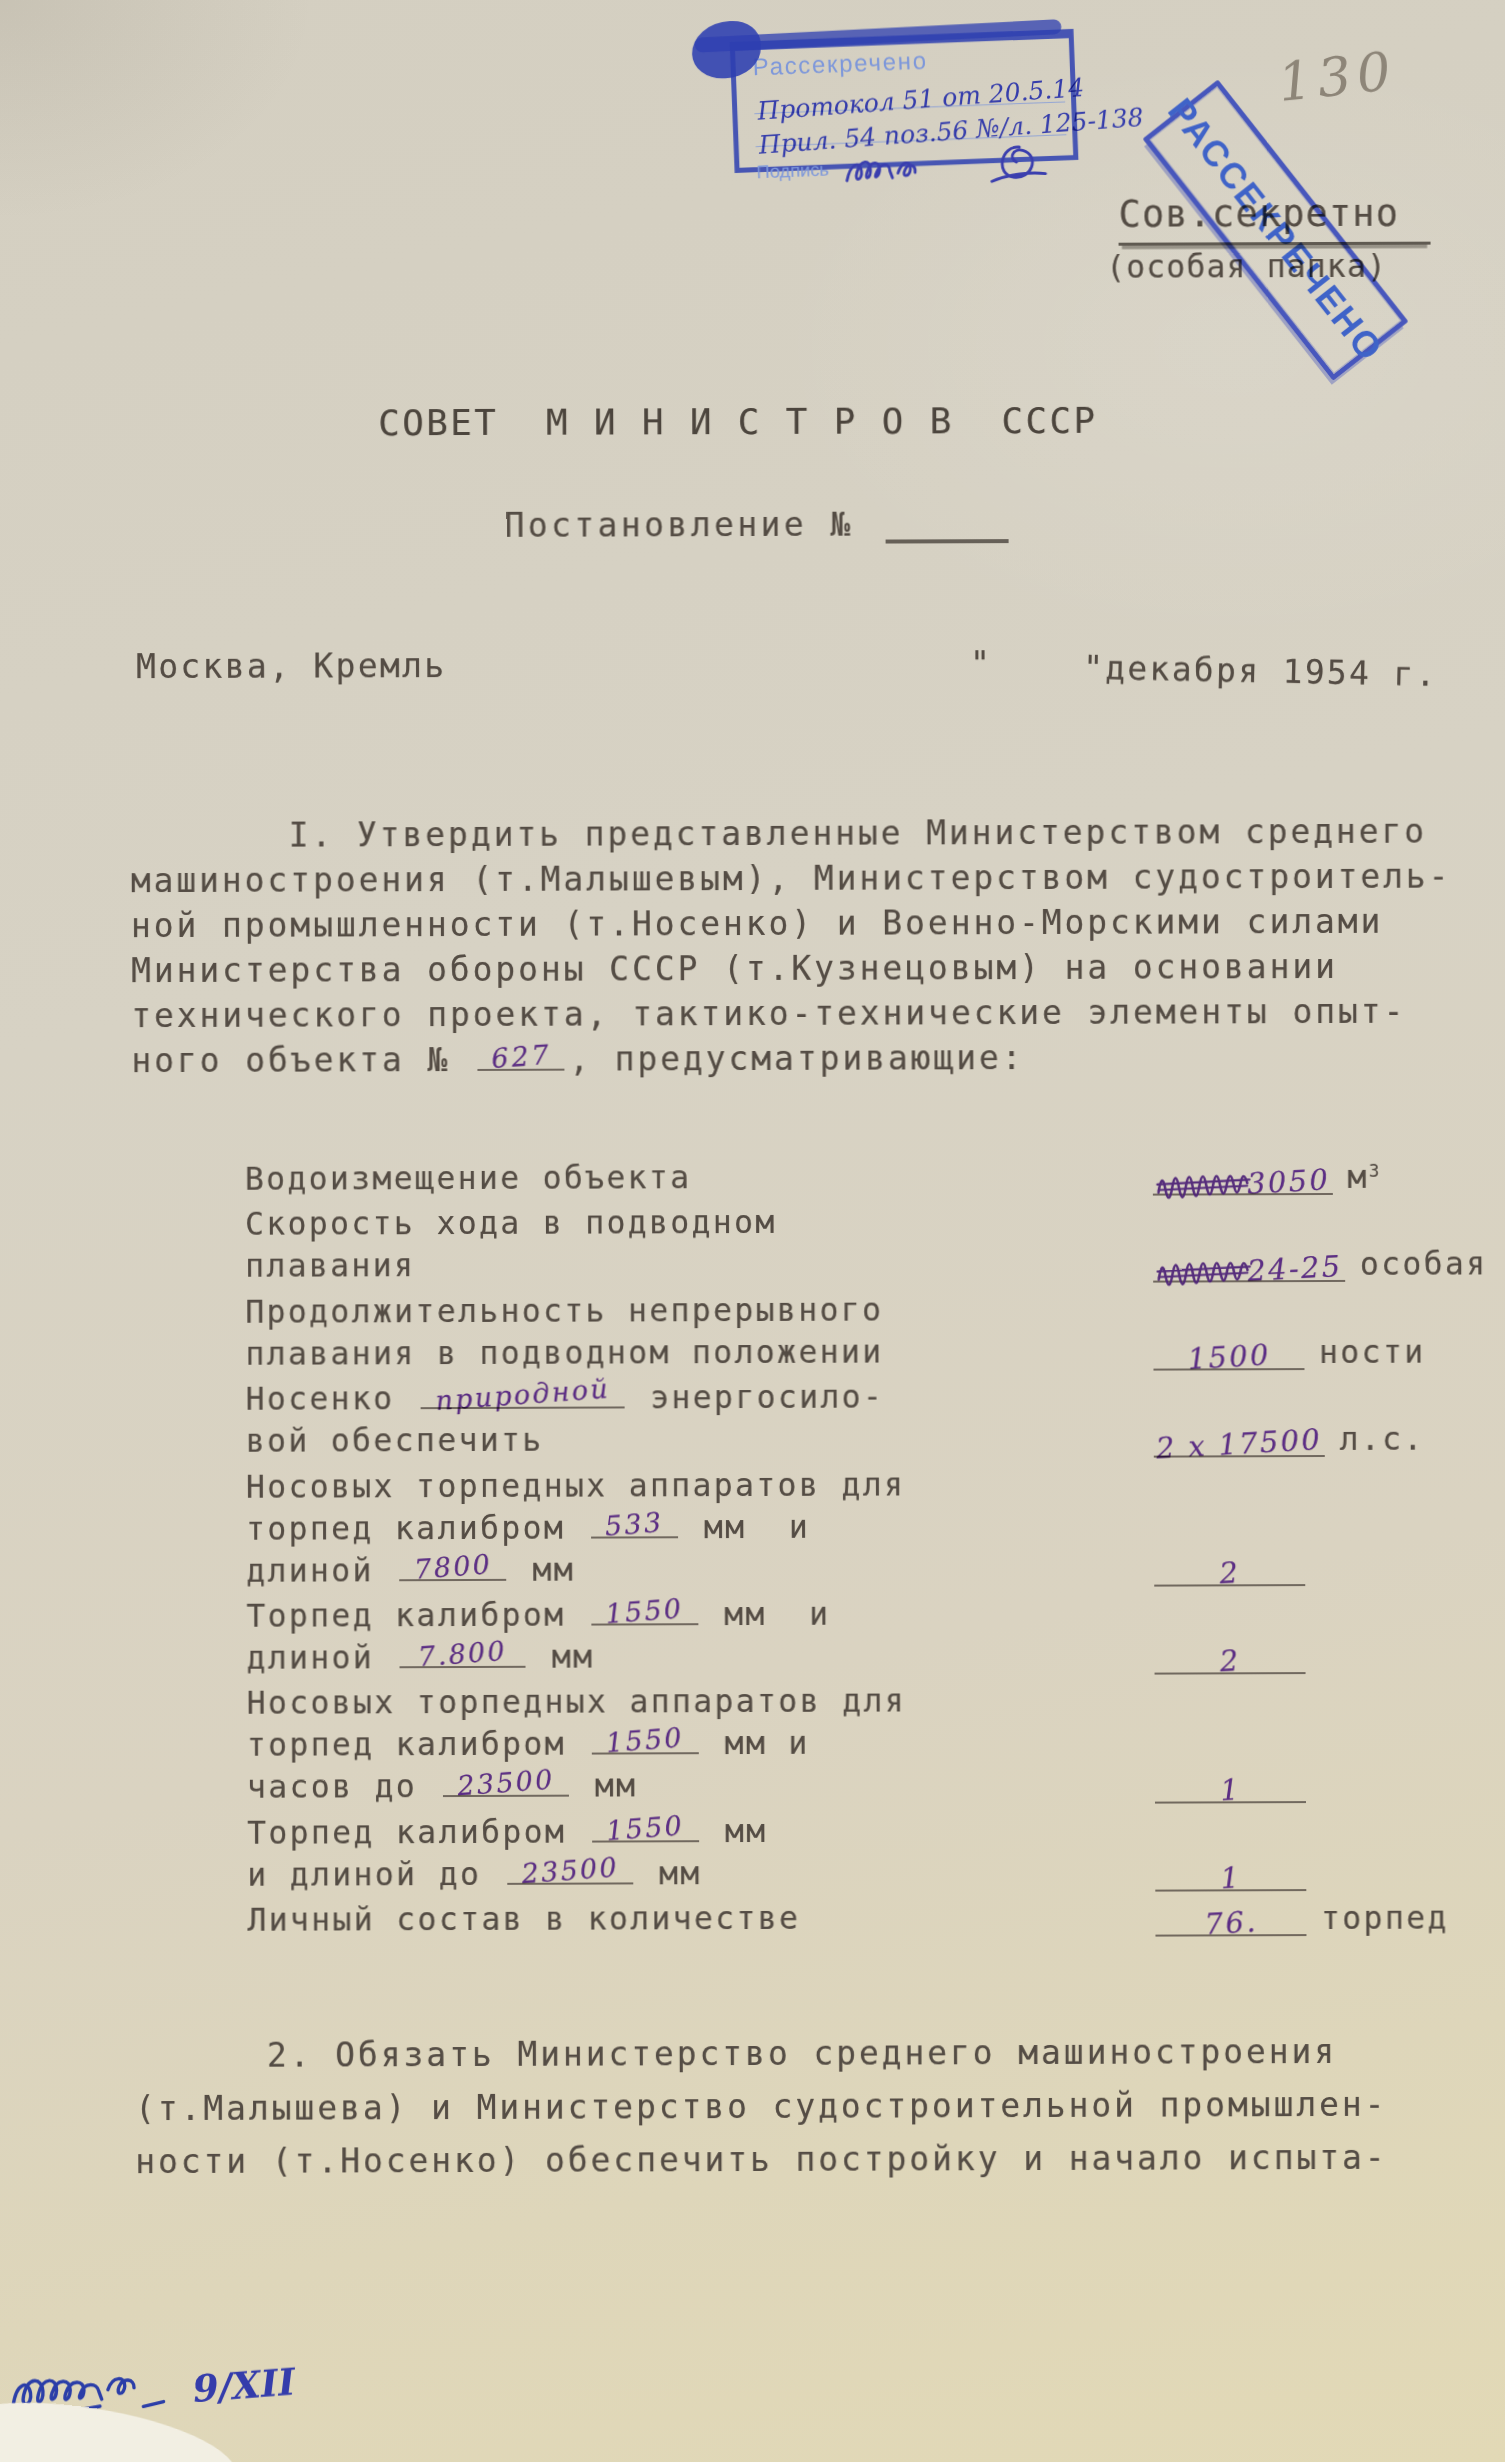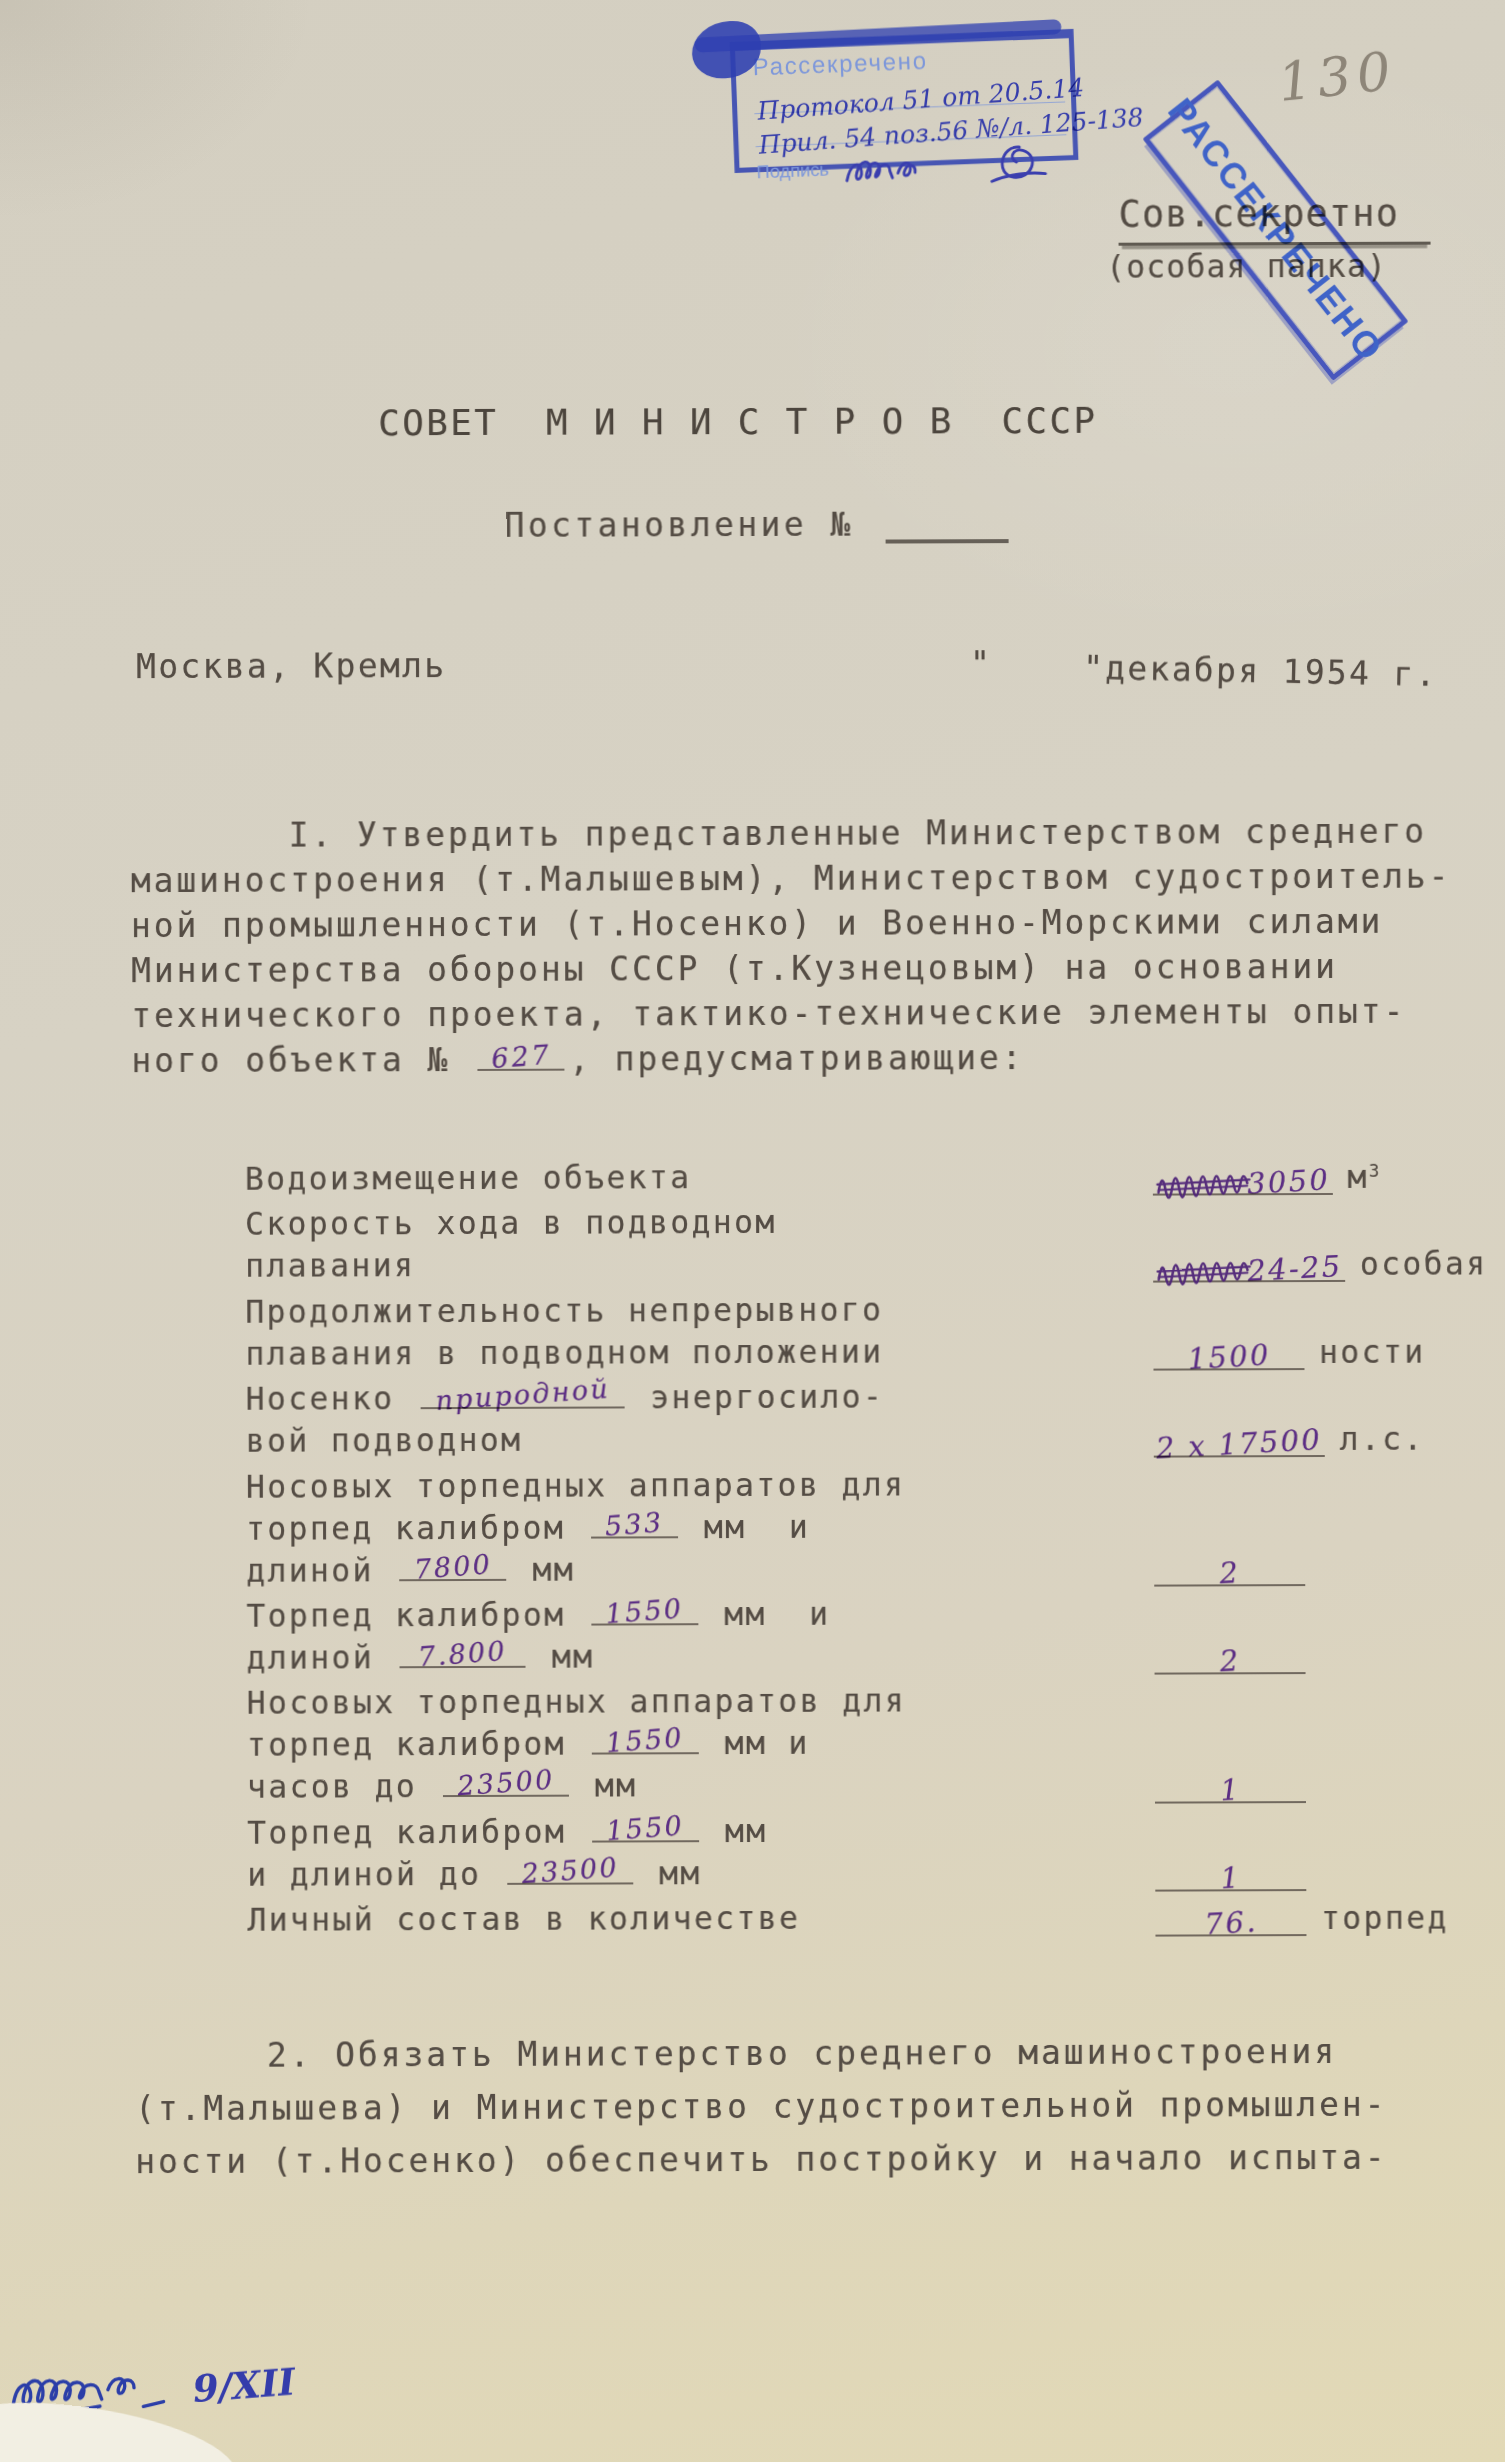--- a/index.html
+++ b/index.html
@@ -216,21 +216,21 @@
           <div class="spec-value">
             <span class="v-slot">
               <span class="hand purple v-num">1500</span>
             </span>
             <span class="unit typed">ности</span>
           </div>
         </div>
         <div class="spec-row">
           <div class="spec-label">
             <div class="spec-lline"><span class="typed">Носенко </span><span class="hw-slot" style="width: 204px;"><span class="hand purple">природной</span></span><span class="typed"> энергосило-</span></div>
-            <div class="spec-lline"><span class="typed">вой подводном</span></div>
+            <div class="spec-lline"><span class="typed">вой обеспечить</span></div>
           </div>
           <div class="spec-value">
             <span class="v-slot">
               <span class="hand purple v-num">2 х 17500</span>
             </span>
             <span class="unit typed">л.с.</span>
           </div>
         </div>
         <div class="spec-row">
           <div class="spec-label">

